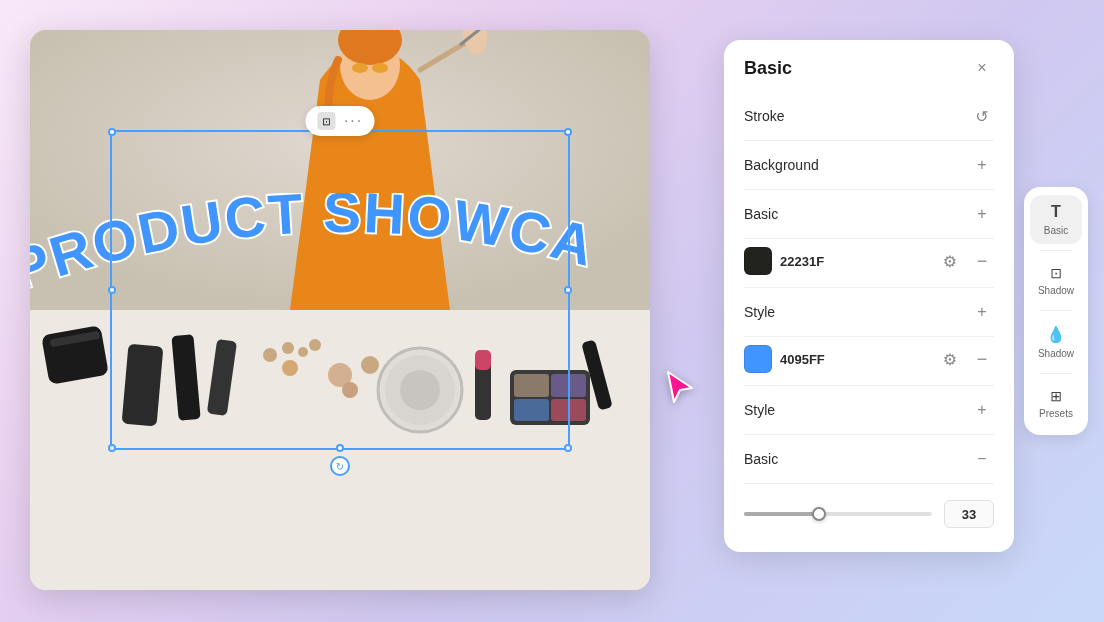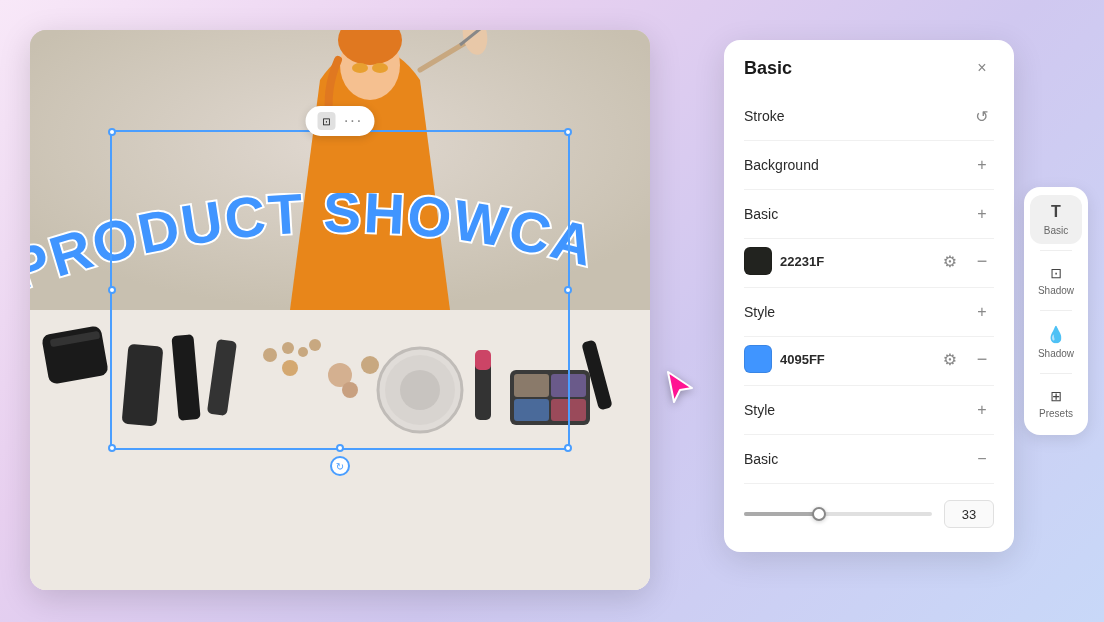--- a/index.html
+++ b/index.html
@@ -301,21 +301,21 @@
 
     .slider-value-box {
       width: 50px;
       height: 28px;
       border: 1px solid #e0e0e0;
       border-radius: 6px;
       display: flex;
       align-items: center;
       justify-content: center;
       font-size: 13px;
-      font-weight: 400;
+      font-weight: 700;
       color: #2a2a2a;
       background: #fafafa;
     }
 
     
     .right-sidebar {
       position: absolute;
       right: 16px;
       top: 50%;
       transform: translateY(-50%);

